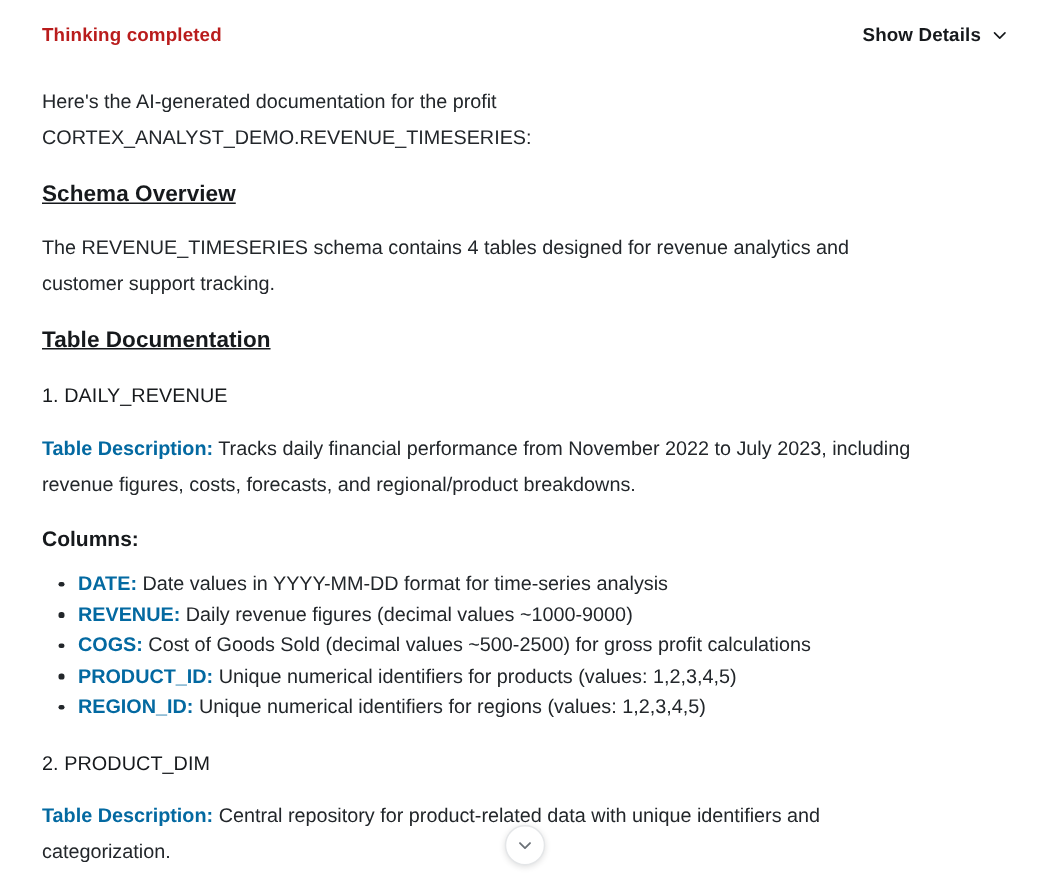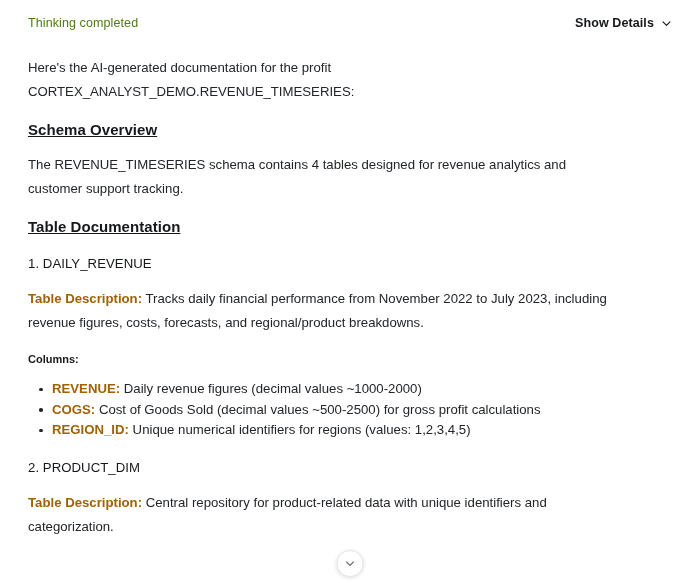--- a/index.html
+++ b/index.html
@@ -26,23 +26,23 @@
     left: 0;
     right: 0;
     height: 46px;
     display: flex;
     align-items: center;
     justify-content: space-between;
     padding: 0 28px 0 28px;
   }
   .thinking-status {
     font-size: 12.5px;
-    font-weight: normal;
+    font-weight: bold;
     letter-spacing: 0.1px;
-    color: #4d7c0f;
+    color: #b91c1c;
     line-height: 1;
   }
   .show-details {
     display: flex;
     align-items: flex-end;
     gap: 7px;
     cursor: pointer;
     user-select: none;
   }
   .show-details-label {
@@ -93,25 +93,25 @@
     font-size: 13.2px;
     font-weight: normal;
     letter-spacing: 0.05px;
     color: #16191c;
     margin: 18px 0 14px 0;
     line-height: 18px;
   }
 
   .label-strong {
     font-weight: bold;
-    color: #a16207;
+    color: #0369a1;
   }
 
   .columns-label {
-    font-size: 11px;
+    font-size: 14px;
     font-weight: bold;
     color: #16191c;
     margin: 14px 0 10px 0;
     line-height: 20px;
   }
 
   ul.col-list {
     list-style: none;
     margin: 0 0 6px 0;
     padding: 0;
@@ -185,26 +185,34 @@
 
   <p class="para">
     <span class="label-strong">Table Description:</span>
     <span>Tracks daily financial performance from November 2022 to July 2023, including revenue figures, costs, forecasts, and regional/product breakdowns.</span>
   </p>
 
   <div class="columns-label">Columns:</div>
 
   <ul class="col-list">
     <li>
+      <span class="label-strong">DATE:</span>
+      <span>Date values in YYYY-MM-DD format for time-series analysis</span>
+    </li>
+    <li>
       <span class="label-strong">REVENUE:</span>
-      <span>Daily revenue figures (decimal values ~1000-2000)</span>
+      <span>Daily revenue figures (decimal values ~1000-9000)</span>
     </li>
     <li>
       <span class="label-strong">COGS:</span>
       <span>Cost of Goods Sold (decimal values ~500-2500) for gross profit calculations</span>
+    </li>
+    <li>
+      <span class="label-strong">PRODUCT_ID:</span>
+      <span>Unique numerical identifiers for products (values: 1,2,3,4,5)</span>
     </li>
     <li>
       <span class="label-strong">REGION_ID:</span>
       <span>Unique numerical identifiers for regions (values: 1,2,3,4,5)</span>
     </li>
   </ul>
 
   <h3 class="table-heading">2. PRODUCT_DIM</h3>
 
   <p class="para">

